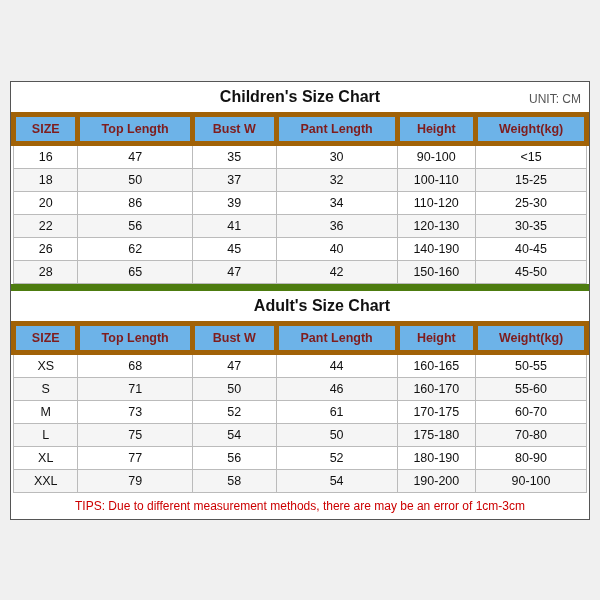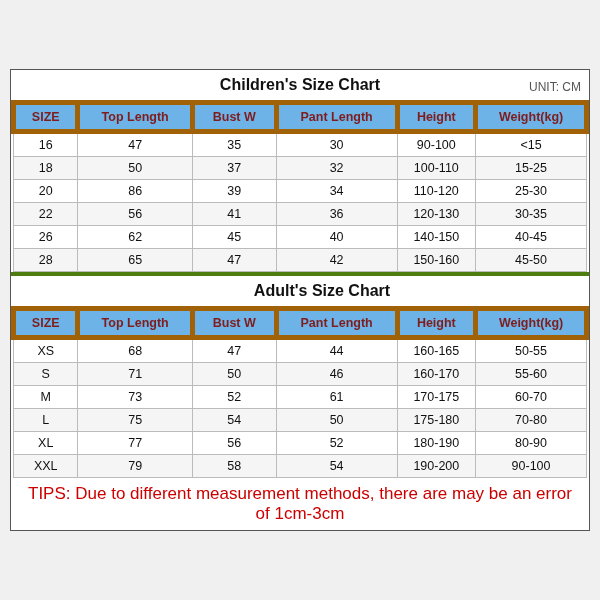--- a/index.html
+++ b/index.html
@@ -59,26 +59,26 @@
     tr:nth-child(odd) td {
       background-color: #ffffff;
     }
     tr:nth-child(even) td {
       background-color: #f5f5f5;
     }
     td:first-child {
       font-weight: normal;
     }
     .divider {
-      border-top: 4px solid #4d7c0f;
+      border-top: 7px solid #4d7c0f;
       padding-left: 48px;
     }
     .tips {
       padding: 6px 8px;
-      font-size: 17px;
+      font-size: 12px;
       color: #cc0000;
       text-align: center;
     }
   </style>
 </head>
 <body>
 
 <div class="chart-container">
 
   <div class="section-header">
@@ -128,21 +128,21 @@
           <td>41</td>
           <td>36</td>
           <td>120-130</td>
           <td>30-35</td>
         </tr>
         <tr>
           <td>26</td>
           <td>62</td>
           <td>45</td>
           <td>40</td>
-          <td>140-150</td>
+          <td>140-190</td>
           <td>40-45</td>
         </tr>
         <tr>
           <td>28</td>
           <td>65</td>
           <td>47</td>
           <td>42</td>
           <td>150-160</td>
           <td>45-50</td>
         </tr>

